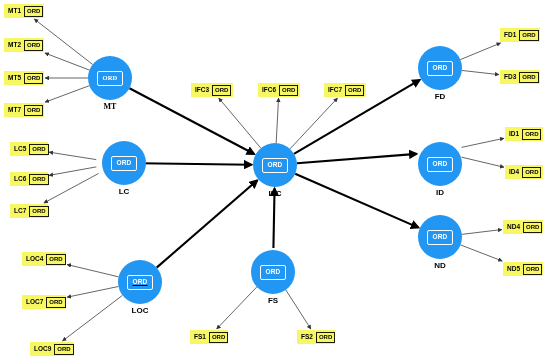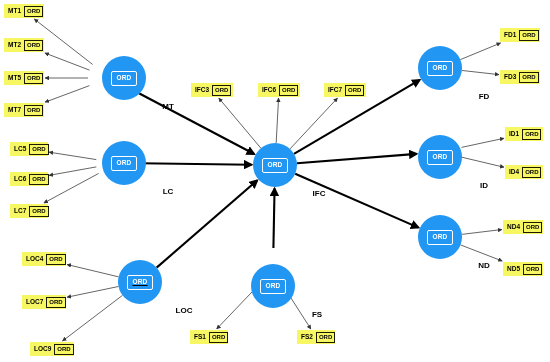--- a/index.html
+++ b/index.html
@@ -53,21 +53,20 @@
   }
   .latent-label {
     position: absolute;
     top: 46px;
     left: 50%;
     transform: translateX(-50%);
     font-size: 8px;
     font-weight: bold;
     color: #000000;
     white-space: nowrap;
-    margin-left: 44px;
   }
   
   .indicator {
     position: absolute;
     height: 14px;
     background: #f7f764;
     border: 1px solid #f7f764;
     display: flex;
     align-items: center;
     padding: 0 3px;
@@ -137,45 +136,45 @@
         <line x1="140.00" y1="163.28" x2="251.50" y2="164.70"></line>
         <line x1="156.63" y1="267.59" x2="257.24" y2="180.39"></line>
         <line x1="273.42" y1="248.00" x2="274.55" y2="188.50"></line>
         <line x1="293.97" y1="153.85" x2="419.74" y2="79.91"></line>
         <line x1="296.93" y1="163.27" x2="416.57" y2="153.85"></line>
         <line x1="295.16" y1="173.80" x2="418.46" y2="227.60"></line>
       </g>
   </svg>
 
   <div id="latent-layer">
-      <div class="latent" style="left: 124px; top: 78px;">
+      <div class="latent" style="left: 110px; top: 78px; font-family: Liberation Serif, serif;">
         <div class="latent-inner">ORD</div>
         <div class="latent-label">MT</div>
       </div>
       <div class="latent" style="left: 124px; top: 163px;">
         <div class="latent-inner">ORD</div>
         <div class="latent-label">LC</div>
       </div>
       <div class="latent" style="left: 140px; top: 282px; text-decoration: underline;">
         <div class="latent-inner">ORD</div>
         <div class="latent-label">LOC</div>
       </div>
       <div class="latent" style="left: 275px; top: 165px;">
         <div class="latent-inner">ORD</div>
         <div class="latent-label">IFC</div>
       </div>
-      <div class="latent" style="left: 273px; top: 286px;">
+      <div class="latent" style="left: 273px; top: 272px;">
         <div class="latent-inner">ORD</div>
         <div class="latent-label">FS</div>
       </div>
       <div class="latent" style="left: 440px; top: 68px;">
         <div class="latent-inner">ORD</div>
         <div class="latent-label">FD</div>
       </div>
-      <div class="latent" style="left: 440px; top: 157px;">
+      <div class="latent" style="left: 440px; top: 164px;">
         <div class="latent-inner">ORD</div>
         <div class="latent-label">ID</div>
       </div>
       <div class="latent" style="left: 440px; top: 237px; align-items: center;">
         <div class="latent-inner">ORD</div>
         <div class="latent-label">ND</div>
       </div>
     </div>
   <div id="indicator-layer">
       <div class="indicator" style="left: 4px; top: 4px; width: 40px;">

